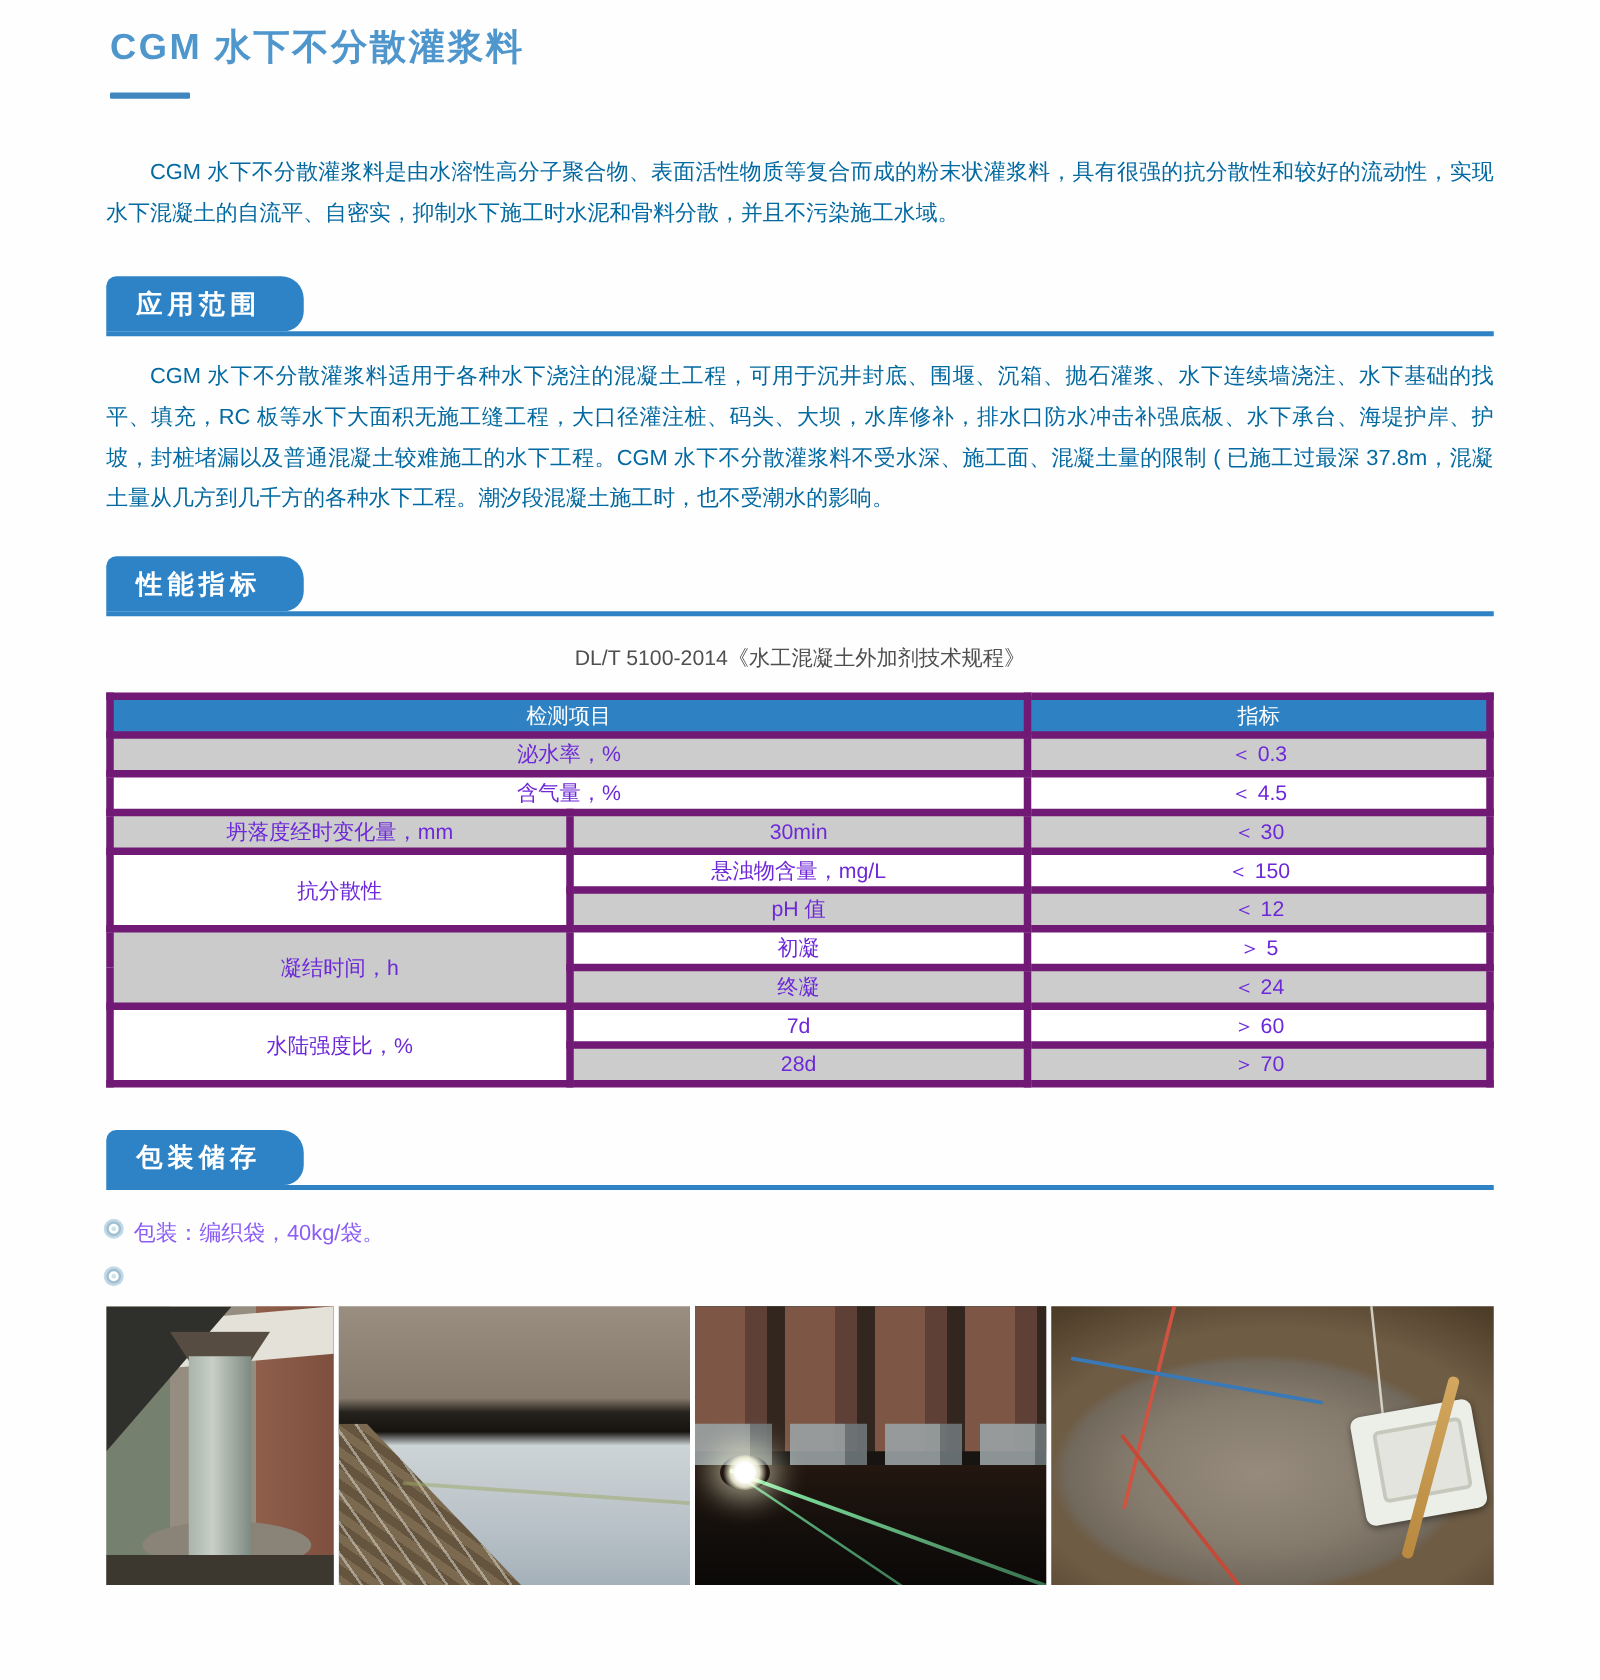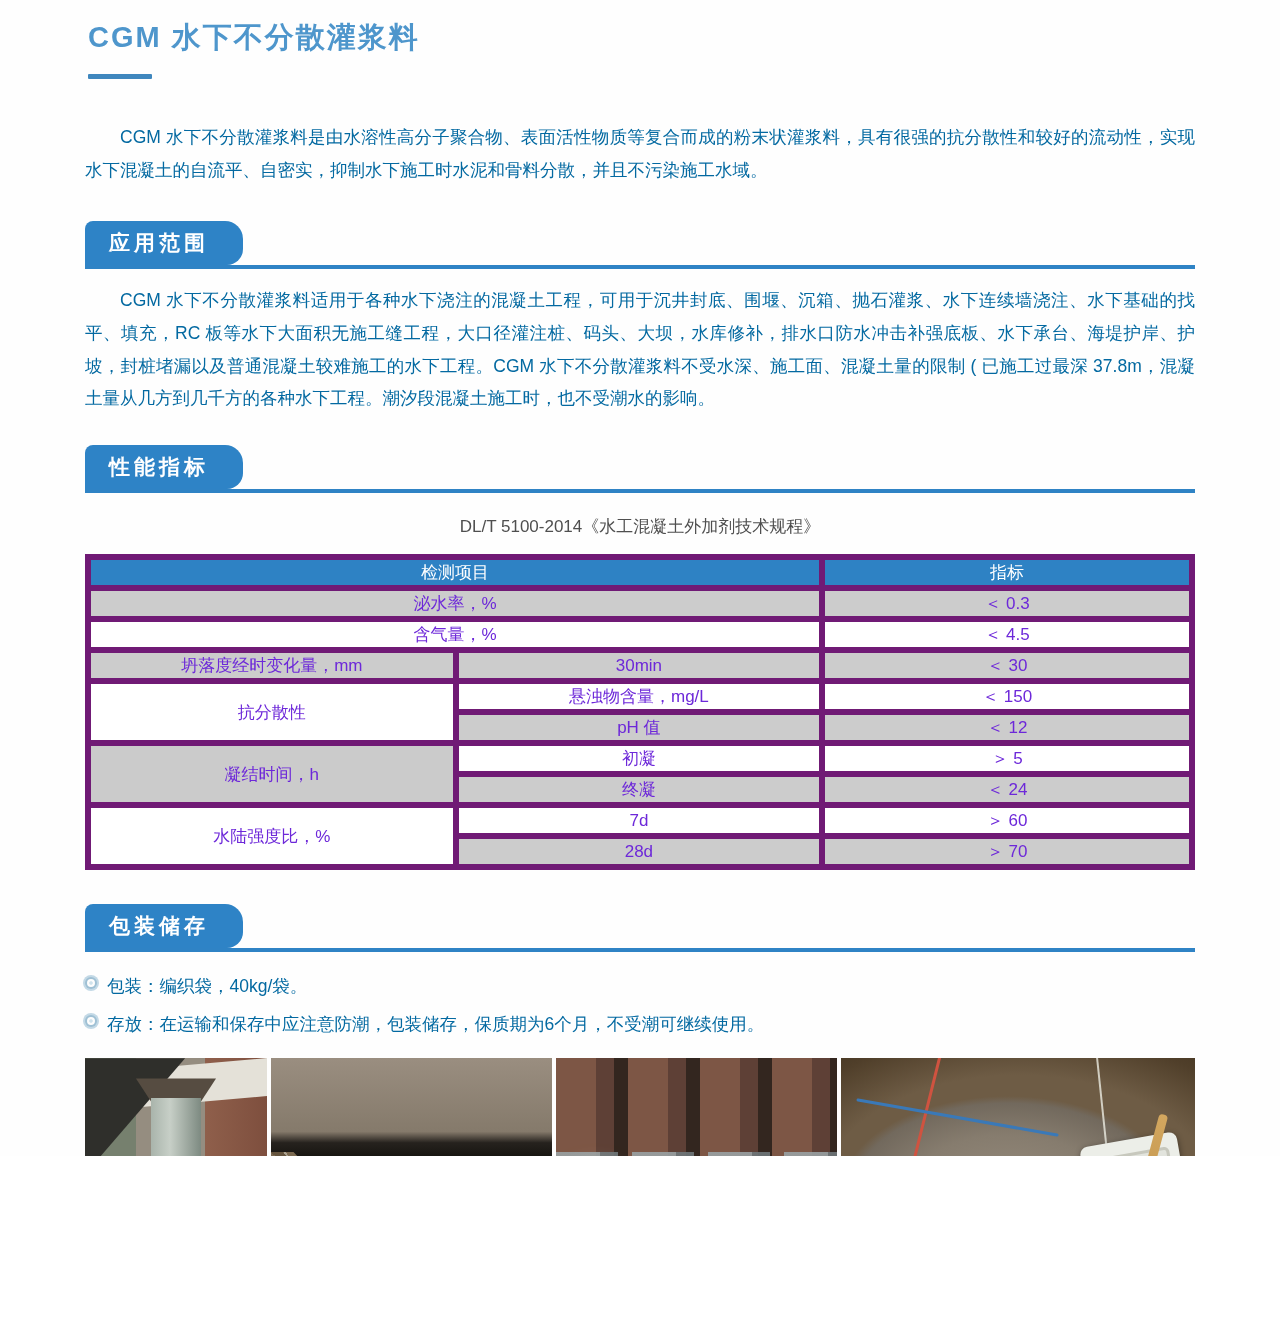--- a/index.html
+++ b/index.html
@@ -3,21 +3,21 @@
 <meta charset="utf-8">
 <style>
   * { box-sizing: border-box; }
   html, body { margin: 0; padding: 0; }
   body {
     width: 1280px; height: 1344px;
     background: #ffffff;
     font-family: "Liberation Sans", "DejaVu Sans", sans-serif;
     color: #525252;
   }
-  .page { position: relative; width: 1280px; height: 1156px; overflow: hidden; background: #fefefe; }
+  .page { position: relative; width: 1280px; height: 1344px; overflow: hidden; background: #fefefe; }
 
   
   .doc-title {
     margin: 0; padding: 18px 0 0 88px;
     font-size: 29px; font-weight: 700; letter-spacing: 2px;
     color: #4e96cc;
   }
   .title-underline {
     width: 64px; height: 5px; background: #3f87be;
     margin: 16px 0 0 88px; border-radius: 1px;
@@ -71,21 +71,21 @@
   table.perf td { color: #6d28d9; height: 31px; }
   tr.row-gray td  { background: #cccccc; }
   tr.row-white td { background: #ffffff; }
   td.cell-gray  { background: #cbcbcb !important; }
   td.cell-white { background: #ffffff !important; }
 
   
   .bullets { margin: 20px 85px 0; }
   .bullet {
     display: flex; align-items: flex-start;
-    font-size: 17.5px; color: #0369a1; line-height: 1.6;
+    font-size: 17.5px; color: #8b5cf6; line-height: 1.6;
     margin-bottom: 10px;
   }
   .ring {
     flex: 0 0 auto; width: 8px; height: 8px;
     margin: 7px 12px 0 2px;
     border: 2px solid #fdfdfd; border-radius: 50%;
     background: #ffffff;
     box-shadow: 0 0 0 2px #9fc0d4, 0 0 0 3px #cfe2ec inset, 0 0 0 4px #c3d9e6;
   }
 
@@ -229,21 +229,20 @@
     <span class="section-tab">包装储存</span>
   </div>
 
   <div class="bullets">
     <div class="bullet">
       <span class="ring"></span>
       <span>包装：编织袋，40kg/袋。</span>
     </div>
     <div class="bullet">
       <span class="ring"></span>
-      <span>存放：在运输和保存中应注意防潮，包装储存，保质期为6个月，不受潮可继续使用。</span>
     </div>
   </div>
 
   <div class="photos">
     <div class="photo photo1">
       <div class="p1-slab"></div>
       <div class="p1-dark"></div>
       <div class="p1-cap"></div>
       <div class="p1-disc"></div>
       <div class="p1-column"></div>

